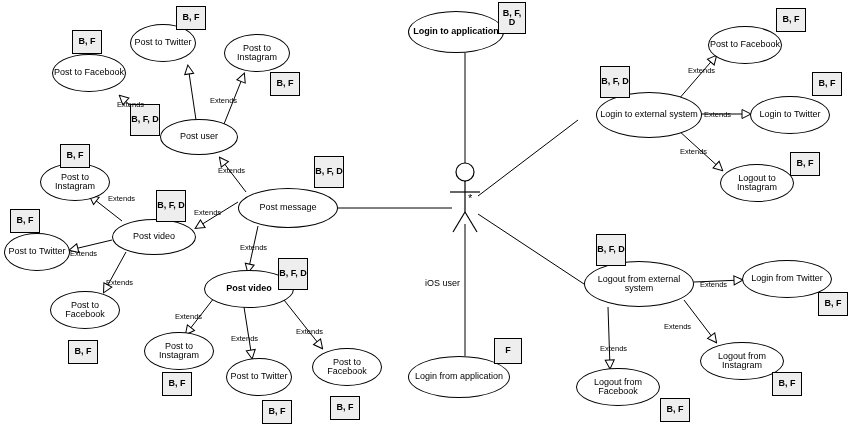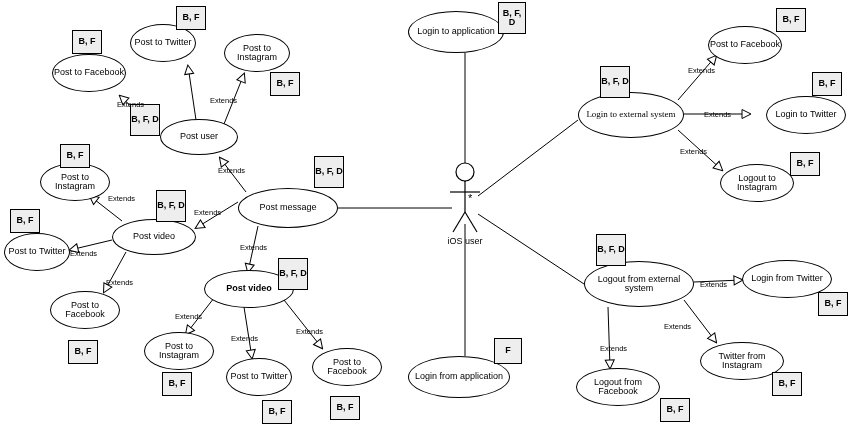--- a/index.html
+++ b/index.html
@@ -48,22 +48,23 @@
   .edgelabel {
     position: absolute;
     font-size: 7.5px;
     color: #000000;
     background: transparent;
     white-space: nowrap;
   }
   .actor-label {
     position: absolute;
     font-size: 9px;
-    text-align: center;
+    text-align: left;
     color: #000000;
+    margin-top: 42px;
   }
   .actor-star {
     position: absolute;
     font-size: 11px;
     color: #000000;
   }
 </style>
 </head>
 <body>
 
@@ -114,42 +115,42 @@
       <line x1="450" y1="192" x2="480" y2="192"></line>
       <line x1="465" y1="212" x2="453" y2="232"></line>
       <line x1="465" y1="212" x2="477" y2="232"></line>
     </g>
   </svg>
 
   <div class="actor-star" style="left:468px; top:192px;">*</div>
   <div class="actor-label" style="left:425px; top:236px; width:80px;">iOS user</div>
 
   <div id="usecase-layer">
-      <div class="node usecase" style="left: 408px; top: 11px; width: 96px; height: 42px;">Login to application</div>
+      <div class="node usecase" style="left: 408px; top: 11px; width: 96px; height: 42px; font-weight: bold;">Login to application</div>
       <div class="node usecase" style="left: 52px; top: 54px; width: 74px; height: 38px;">Post to Facebook</div>
       <div class="node usecase" style="left: 130px; top: 24px; width: 66px; height: 38px;">Post to Twitter</div>
       <div class="node usecase" style="left: 224px; top: 34px; width: 66px; height: 38px;">Post to Instagram</div>
       <div class="node usecase" style="left: 160px; top: 119px; width: 78px; height: 36px;">Post user</div>
       <div class="node usecase" style="left: 40px; top: 163px; width: 70px; height: 38px;">Post to Instagram</div>
       <div class="node usecase" style="left: 4px; top: 233px; width: 66px; height: 38px;">Post to Twitter</div>
       <div class="node usecase" style="left: 50px; top: 291px; width: 70px; height: 38px;">Post to Facebook</div>
       <div class="node usecase" style="left: 112px; top: 219px; width: 84px; height: 36px;">Post video</div>
       <div class="node usecase" style="left: 238px; top: 188px; width: 100px; height: 40px;">Post message</div>
       <div class="node usecase" style="left: 204px; top: 270px; width: 90px; height: 38px; font-weight: bold;">Post video</div>
       <div class="node usecase" style="left: 144px; top: 332px; width: 70px; height: 38px;">Post to Instagram</div>
       <div class="node usecase" style="left: 226px; top: 358px; width: 66px; height: 38px;">Post to Twitter</div>
       <div class="node usecase" style="left: 312px; top: 348px; width: 70px; height: 38px;">Post to Facebook</div>
       <div class="node usecase" style="left: 408px; top: 356px; width: 102px; height: 42px;">Login from application</div>
-      <div class="node usecase" style="left: 578px; top: 92px; width: 106px; height: 46px; font-family: Liberation Serif, serif;">Login to external system</div>
+      <div class="node usecase" style="left: 596px; top: 92px; width: 106px; height: 46px;">Login to external system</div>
       <div class="node usecase" style="left: 708px; top: 26px; width: 74px; height: 38px;">Post to Facebook</div>
-      <div class="node usecase" style="left: 766px; top: 96px; width: 80px; height: 38px; text-align: right;">Login to Twitter</div>
+      <div class="node usecase" style="left: 750px; top: 96px; width: 80px; height: 38px; text-align: right;">Login to Twitter</div>
       <div class="node usecase" style="left: 720px; top: 164px; width: 74px; height: 38px;">Logout to Instagram</div>
       <div class="node usecase" style="left: 584px; top: 261px; width: 110px; height: 46px;">Logout from external system</div>
       <div class="node usecase" style="left: 742px; top: 260px; width: 90px; height: 38px;">Login from Twitter</div>
-      <div class="node usecase" style="left: 700px; top: 342px; width: 84px; height: 38px;">Twitter from Instagram</div>
+      <div class="node usecase" style="left: 700px; top: 342px; width: 84px; height: 38px;">Logout from Instagram</div>
       <div class="node usecase" style="left: 576px; top: 368px; width: 84px; height: 38px;">Logout from Facebook</div>
     </div>
   <div id="tag-layer">
       <div class="node tagbox" style="left: 498px; top: 2px; width: 28px; height: 32px;">B, F, D</div>
       <div class="node tagbox" style="left: 176px; top: 6px; width: 30px; height: 24px;">B, F</div>
       <div class="node tagbox" style="left: 72px; top: 30px; width: 30px; height: 24px;">B, F</div>
       <div class="node tagbox" style="left: 270px; top: 72px; width: 30px; height: 24px;">B, F</div>
       <div class="node tagbox" style="left: 130px; top: 104px; width: 30px; height: 32px;">B, F, D</div>
       <div class="node tagbox" style="left: 60px; top: 144px; width: 30px; height: 24px;">B, F</div>
       <div class="node tagbox" style="left: 156px; top: 190px; width: 30px; height: 32px;">B, F, D</div>

